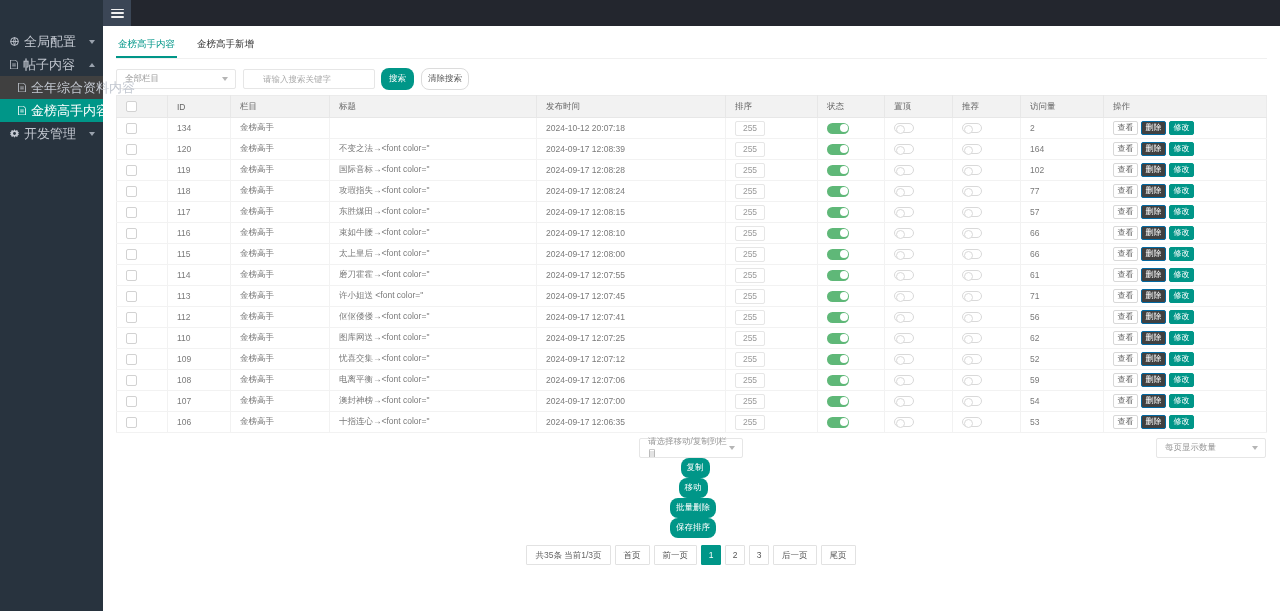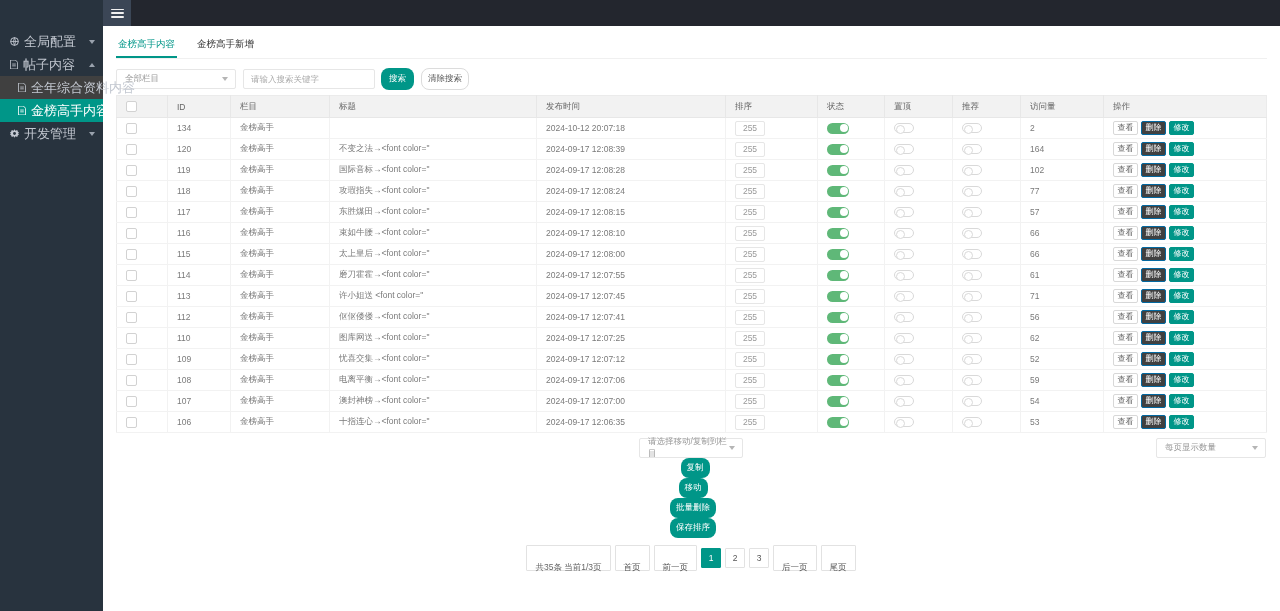--- a/index.html
+++ b/index.html
@@ -34,21 +34,21 @@
   
   .tabs { margin-top:9px; height:24px; border-bottom:1px solid #f0f0f0; display:flex; align-items:flex-end; }
   .tab { padding:0 2px; margin-right:18px; height:24px; line-height:20px; font-size:9.5px; color:#333; cursor:pointer; }
   .tab.active { color:#009688; border-bottom:2px solid #009688; }
 
   
   .search-row { margin-top:9px; display:flex; align-items:center; }
   .selectbox { height:20px; border:1px solid #e6e6e6; border-radius:2px; background:#fff; display:flex; align-items:center; padding:0 8px; color:#999; cursor:pointer; position:relative; font-size:8.5px; }
   .selectbox .sel-caret { position:absolute; right:7px; width:0; height:0; border-left:3.5px solid transparent; border-right:3.5px solid transparent; border-top:4px solid #b5b5b5; }
   .sel-cat { width:120px; }
-  .search-input { width:132px; height:20px; border:1px solid #e6e6e6; border-radius:2px; margin-left:7px; padding:0 7px; font-size:8.5px; color:#666; outline:none; font-family:inherit; }
+  .search-input { width:132px; height:20px; border:1px solid #e6e6e6; border-radius:2px; margin-left:7px; padding:0 19px; font-size:8.5px; color:#666; outline:none; font-family:inherit; }
   .search-input::placeholder { color:#aaa; }
   .btn { border:none; border-radius:8px; cursor:pointer; font-family:inherit; }
   .btn-search { margin-left:6px; width:33px; height:22px; background:#009688; color:#fff; font-size:8.5px; }
   .btn-clear { margin-left:7px; width:48px; height:22px; background:#fff; border:1px solid #dcdcdc; color:#555; font-size:8.5px; }
 
   
   table.grid { margin-top:5px; width:1150px; border-collapse:collapse; table-layout:fixed; border:1px solid #ebebeb; }
   .grid th { background:#f2f2f2; font-weight:normal; color:#666; font-size:8.5px; text-align:left; height:22px; padding:0 9px; border-right:1px solid #e7e7e7; border-bottom:1px solid #e7e7e7; }
   .grid td { height:21px; padding:0 9px; font-size:8.5px; color:#7a7a7a; border-right:1px solid #f2f2f2; border-bottom:1px solid #f2f2f2; background:#fff; white-space:nowrap; overflow:hidden; }
   .grid th:last-child,.grid td:last-child { border-right:none; }
@@ -66,21 +66,21 @@
 
   
   .bulkbar { margin-top:5px; display:flex; align-items:center; position:relative; width:1150px;flex-direction:column; }
   .sel-move { width:104px; }
   .btn-bulk { margin-left:4px; height:20px; padding:0 6px; background:#009688; color:#fff; font-size:8.5px; }
   .btn-bulk.first { margin-left:8px; }
   .sel-pagesize { position:absolute; right:0; width:110px; }
 
   
   .pager { margin-top:7px; width:1150px; display:flex; justify-content:center; align-items:center; }
-  .pg { height:20px; line-height:18px; padding:12px 8px; border:1px solid #e2e2e2; background:#fff; color:#555; font-size:8.5px; margin-left:4px; cursor:pointer; border-radius:1px; }
+  .pg { height:20px; line-height:18px; padding:0 8px; border:1px solid #e2e2e2; background:#fff; color:#555; font-size:8.5px; margin-left:4px; cursor:pointer; border-radius:1px; }
   .pg.info { color:#666; cursor:default; }
   .pg.page { min-width:20px; text-align:center; padding:0 6px; }
   .pg.active { background:#009688; border-color:#009688; color:#fff; cursor:default; }
 </style>
 </head>
 <body>
 
 <div class="topbar">
   <div class="burger">
     <span class="burger-bars">

